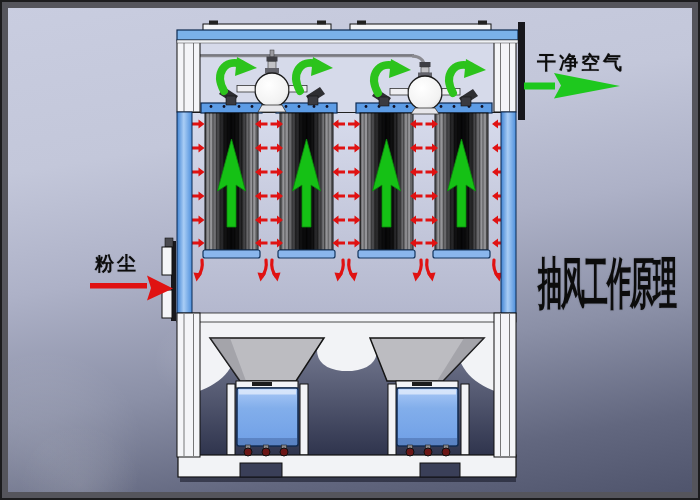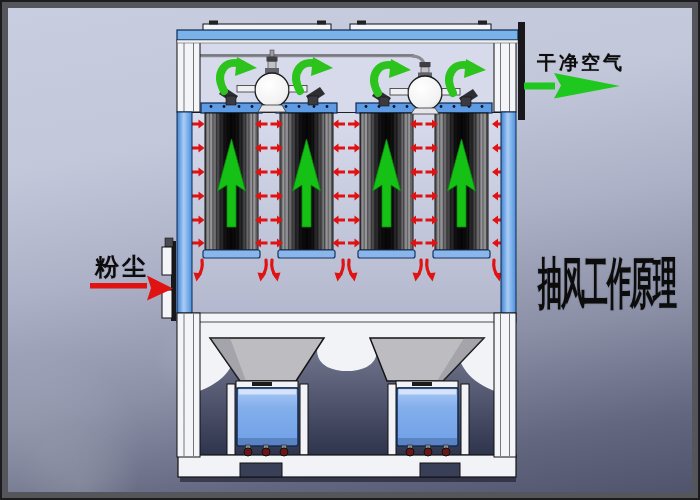--- a/index.html
+++ b/index.html
@@ -28,21 +28,21 @@
   #flare2{left:15px;top:420px;width:130px;height:130px;
     background:radial-gradient(circle, rgba(255,255,255,0.09) 0%, rgba(255,255,255,0) 65%);}
   #flare3{left:150px;top:320px;width:80px;height:80px;
     background:radial-gradient(circle, rgba(255,255,255,0.08) 0%, rgba(255,255,255,0) 65%);}
   #machine-svg{position:absolute;left:0;top:0;width:700px;height:500px;}
   .label{
     position:absolute;color:var(--label-text);font-weight:bold;white-space:nowrap;
     text-shadow:0 0 1px rgba(0,0,0,0.35);
   }
   #clean-air-label{left:537px;top:50px;font-size:19px;letter-spacing:3px;}
-  #dust-label{left:95px;top:251px;font-size:24px;letter-spacing:3px;}
+  #dust-label{left:95px;top:251px;font-size:19px;letter-spacing:3px;}
   #principle-label{
     left:538px;top:247px;font-size:24px;letter-spacing:-1px;
     transform:scaleY(2.3);transform-origin:left top;
   }
 </style>
 </head>
 <body>
 
 <div id="stage">
   <div id="bg"></div>

